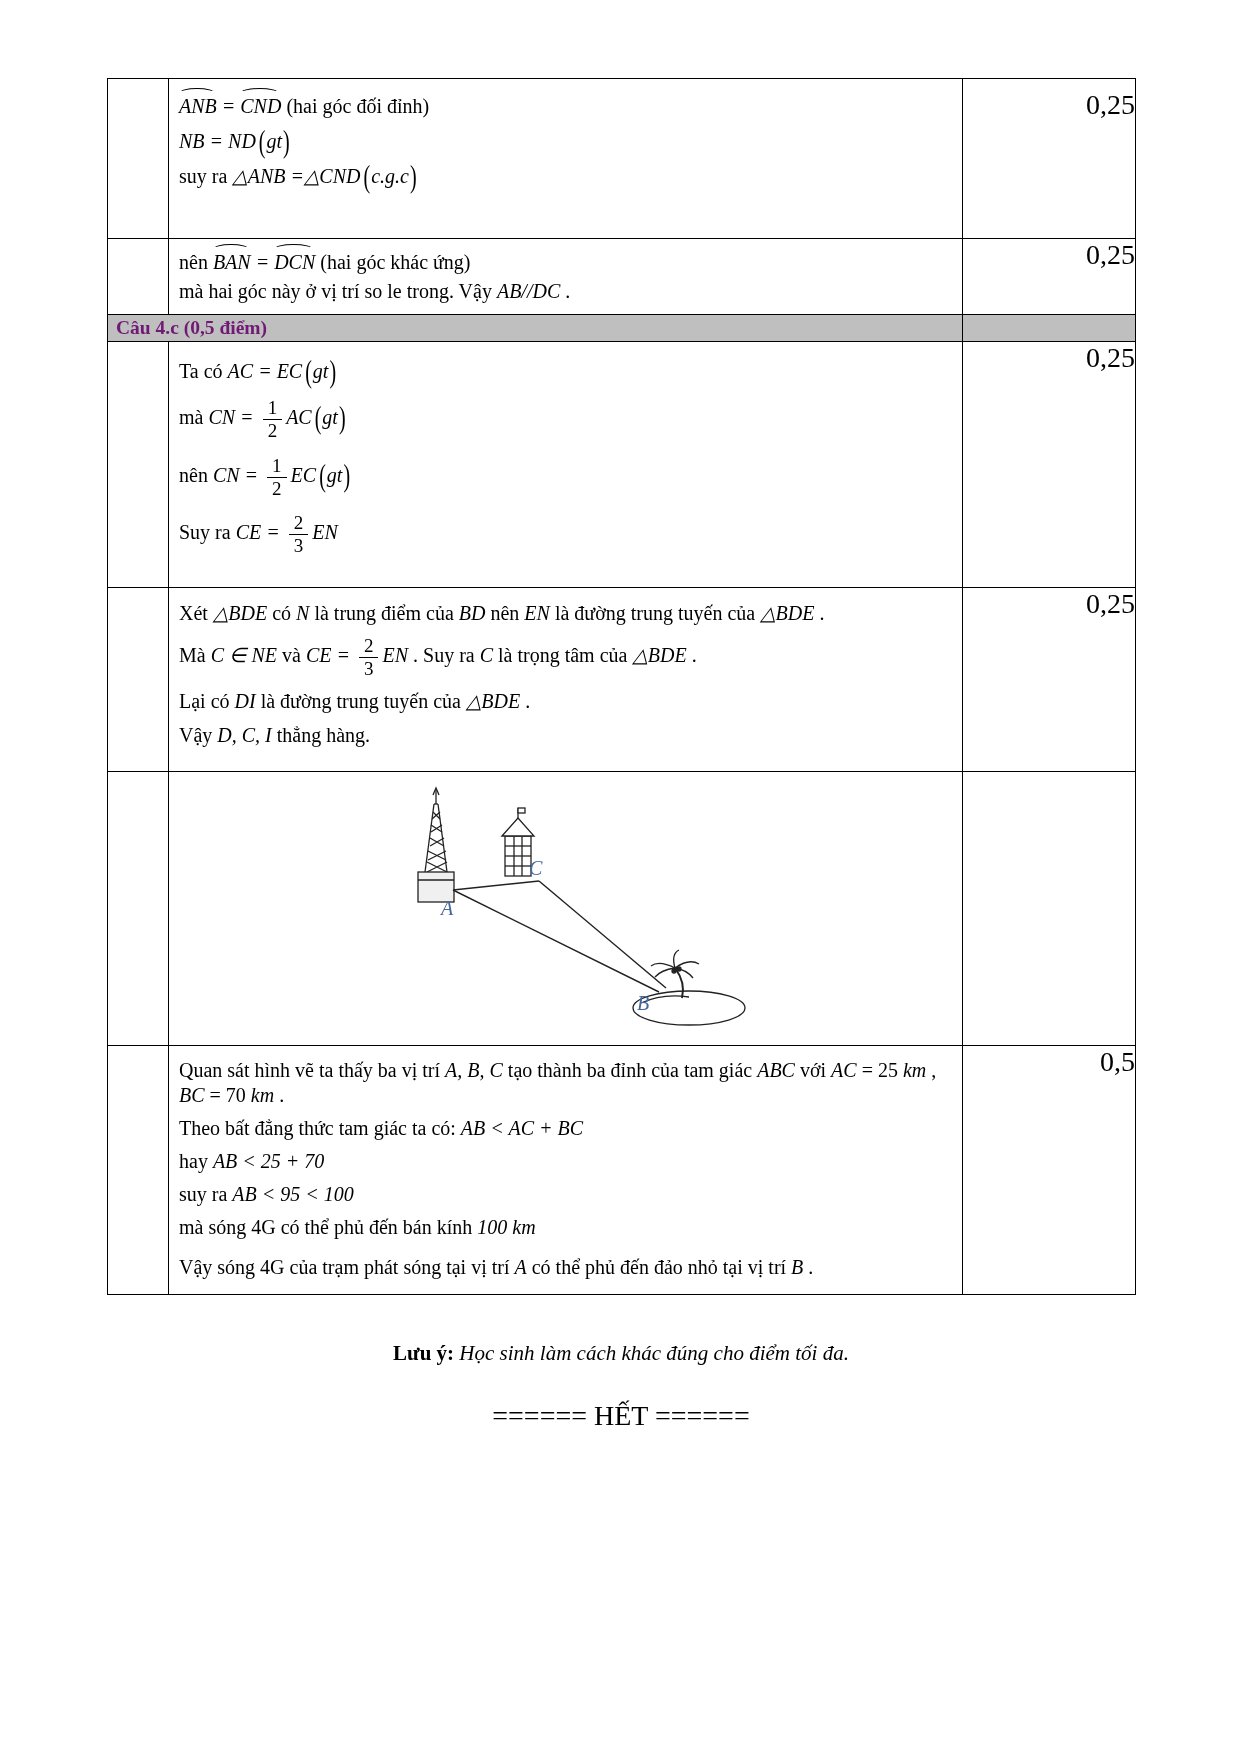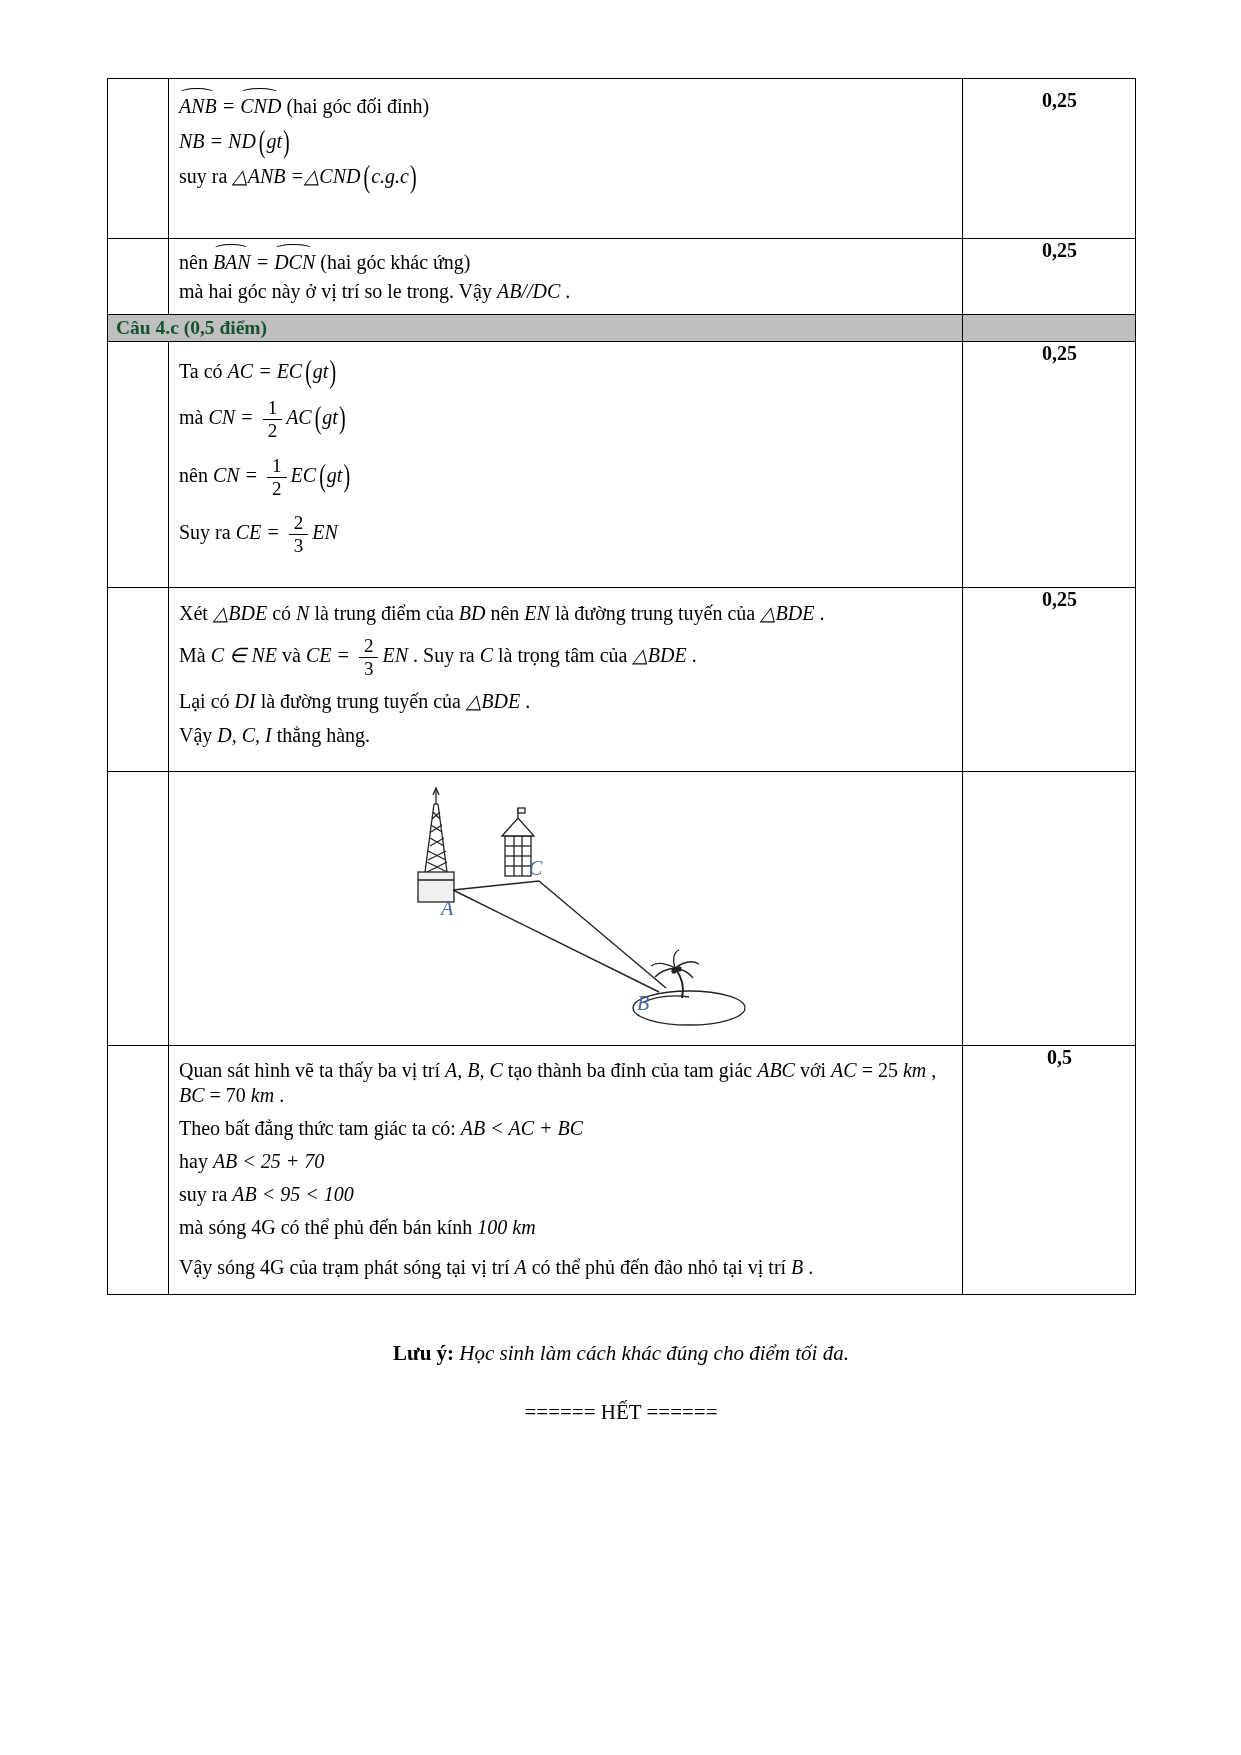--- a/index.html
+++ b/index.html
@@ -15,36 +15,36 @@
     border-collapse: collapse; table-layout: fixed;
     width: 1028px; font-size: 20px;
   }
   table.answer td { border: 1px solid #000; vertical-align: top; }
   col.c-gutter { width: 61px; }
   col.c-main   { width: 794px; }
   col.c-points { width: 173px; }
 
   td.gutter { padding: 0; }
   td.content { padding: 8px 12px 6px 10px; }
-  td.points { font-size: 20px; text-align: center; padding-left: 21px; font-weight: bold; }
+  td.points { font-size: 28px; text-align: right; padding-left: 21px; }
   .pts-top { vertical-align: top; padding-top: 10px; }
   .pts-mid { vertical-align: middle; }
   .pts-bot { vertical-align: bottom; padding-bottom: 26px; }
 
   tr.r1 { height: 160px; }
   tr.r2 { height: 68px; }
   tr.grayrow { height: 27px; }
   tr.r3 { height: 246px; }
   tr.r4 { height: 184px; }
   tr.r5 { height: 260px; }
   tr.r6 { height: 246px; }
 
   tr.grayrow td { background: #bfbfbf; padding: 2px 8px; }
   td.grayhead {
-    color: #14532d; font-weight: bold; font-size: 19.5px;
+    color: #701a75; font-weight: bold; font-size: 19.5px;
     vertical-align: middle;
   }
 
   .line { line-height: 1.25; }
   tr.r1 .line { margin: 7px 0 10px; }
   tr.r2 .line { margin: 3px 0 4px; }
   tr.r3 .line { margin: 9px 0 13px; }
   tr.r4 .line { margin: 5px 0 9px; }
   tr.r6 .line { margin: 4px 0 8px; }
   tr.r6 .line.lastgap { margin-top: 15px; }
@@ -64,21 +64,21 @@
 
   .bigparen { display: inline-flex; align-items: center; margin-left: 2px; }
   .bpc { display: inline-block; transform: scaleY(1.55); font-style: normal; padding: 0 1px; }
 
   .figwrap { margin: 4px 0 0 210px; }
 
   .footer { width: 1028px; margin-right: 132px; }
   .note { margin-top: 46px; text-align: center; font-size: 21px; }
   .note-label { font-weight: bold; font-style: normal; }
   .note-text { font-style: italic; }
-  .end { margin-top: 34px; text-align: center; font-size: 21px; }
+  .end { margin-top: 34px; text-align: center; font-size: 28px; }
 </style>
 </head>
 <body>
 
 <div class="page">
 
   <table class="answer">
     <colgroup>
         <col class="c-gutter">
         <col class="c-main">

